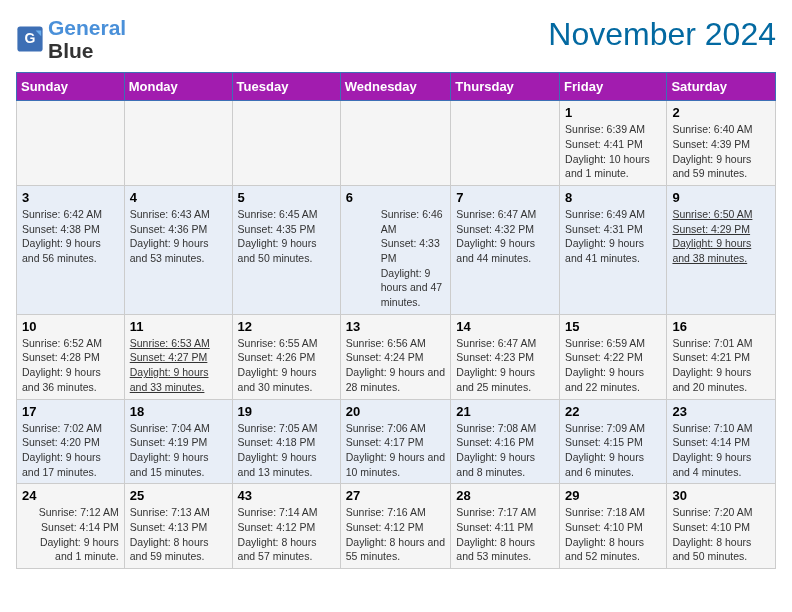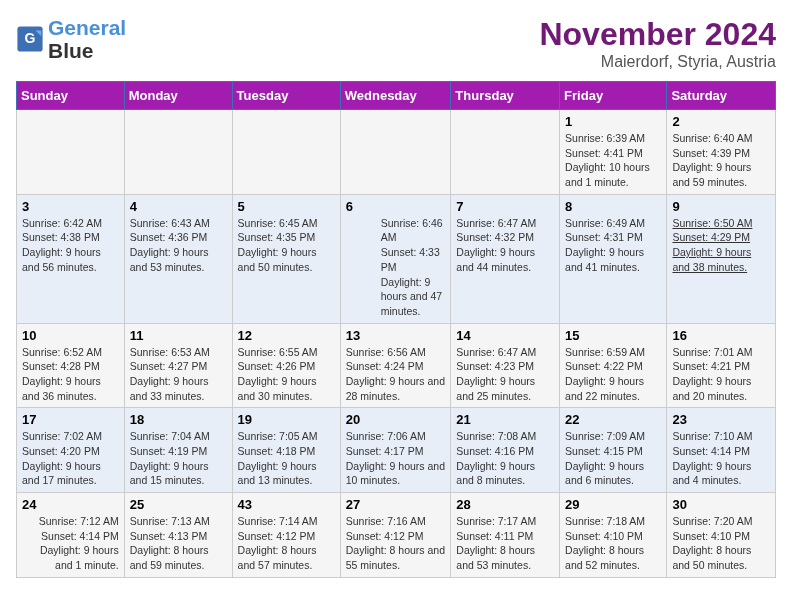--- a/index.html
+++ b/index.html
@@ -32,22 +32,22 @@
     }
     .logo-icon {
       width: 28px;
       height: 28px;
     }
     .title-section {
       text-align: right;
     }
     .month-title {
       font-size: 32px;
-      font-weight: bold;
-      color: #701a75;
+      font-weight: normal;
+      color: #0369a1;
     }
     .location-title {
       font-size: 16px;
       color: #555;
     }
     table {
       width: 100%;
       border-collapse: collapse;
       font-size: 11px;
     }
@@ -101,21 +101,20 @@
       <text x="20" y="26" text-anchor="middle" fill="white" font-size="20" font-weight="bold">G</text>
       <polygon points="28,8 36,16 36,8" fill="#6aaeee"></polygon>
     </svg>
     <div class="logo-text">
       <div><span>General</span></div>
       <div>Blue</div>
     </div>
   </div>
   <div class="title-section">
     <div class="month-title">November 2024</div>
-    <div class="location-title">Maierdorf, Styria, Austria</div>
   </div>
 </div>
 
 <table>
   <thead>
     <tr>
     <th>Sunday</th>
         <th>Monday</th>
         <th>Tuesday</th>
         <th>Wednesday</th>
@@ -190,21 +189,21 @@
       </tr>
       <tr>
         <td>
           <div class="day-number">10</div>
           <div class="day-info" style="white-space: pre-line;">Sunrise: 6:52 AM
 Sunset: 4:28 PM
 Daylight: 9 hours and 36 minutes.</div>
         </td>
         <td>
           <div class="day-number">11</div>
-          <div class="day-info" style="white-space: pre-line;">Sunrise: 6:53 AM
+          <div class="day-info" style="white-space: pre-line; text-decoration: underline;">Sunrise: 6:53 AM
 Sunset: 4:27 PM
 Daylight: 9 hours and 33 minutes.</div>
         </td>
         <td>
           <div class="day-number">12</div>
           <div class="day-info" style="white-space: pre-line;">Sunrise: 6:55 AM
 Sunset: 4:26 PM
 Daylight: 9 hours and 30 minutes.</div>
         </td>
         <td>

